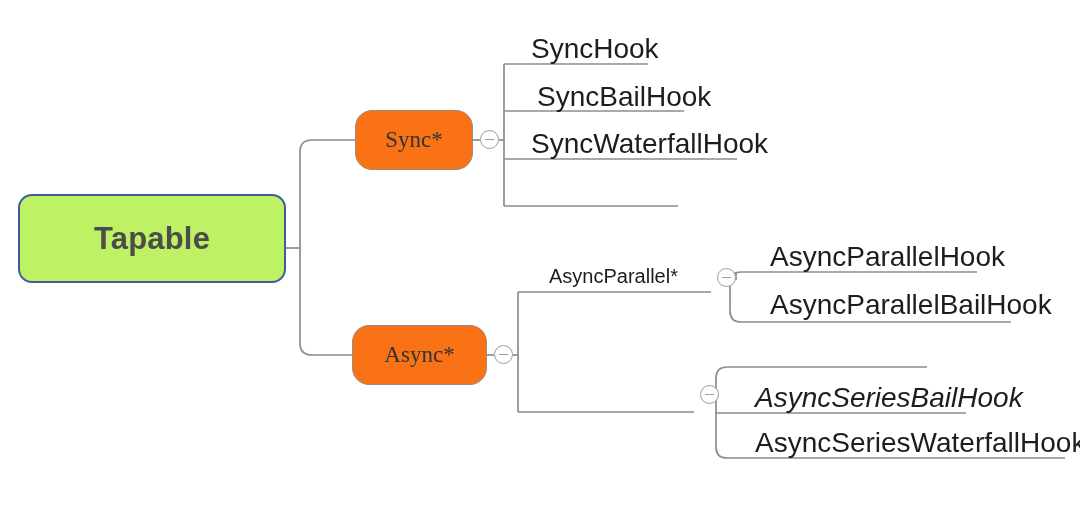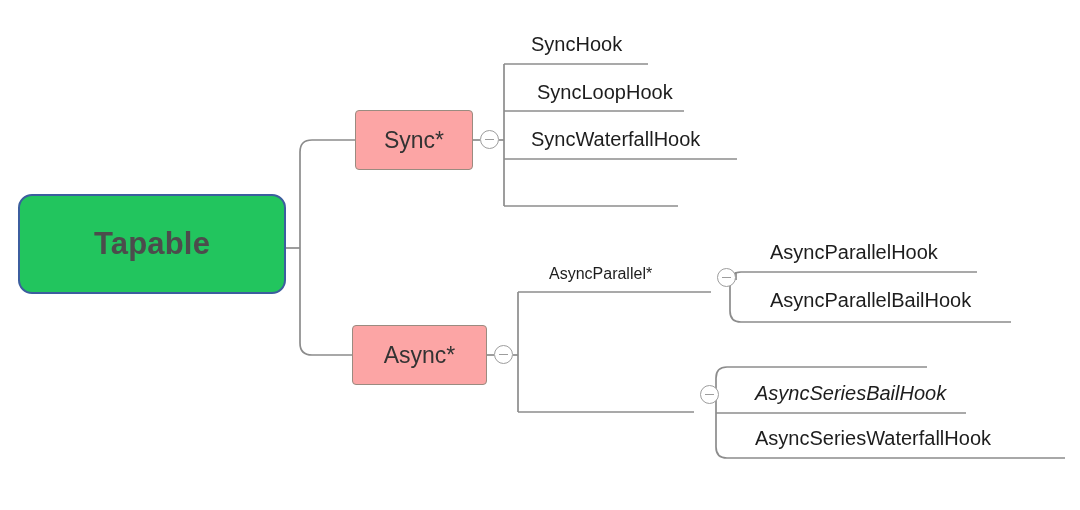--- a/index.html
+++ b/index.html
@@ -32,35 +32,36 @@
     position: absolute;
     box-sizing: border-box;
     display: flex;
     align-items: center;
     justify-content: center;
   }
   .node-root {
     left: 18px;
     top: 194px;
     width: 268px;
-    height: 100px;
-    background: #22c55e;
+    height: 89px;
+    background: #bef264;
     border: 2px solid #3c5e9e;
     border-radius: 14px;
   }
   .node-root .node-label {
     font-size: 31px;
     font-weight: bold;
     color: #4c4c4c;
     letter-spacing: 0.2px;
   }
   .node-branch {
-    background: #fca5a5;
+    background: #f97316;
     border: 1.6px solid #9a8b80;
-    border-radius: 4px;
+    border-radius: 17px;
+    font-family: Liberation Serif, serif;
   }
   .node-branch .node-label {
     font-size: 23px;
     color: #333333;
   }
   #node-sync {
     left: 355px;
     top: 110px;
     width: 118px;
     height: 60px;
@@ -68,31 +69,31 @@
   #node-async {
     left: 352px;
     top: 325px;
     width: 135px;
     height: 60px;
   }
 
   
   .subbranch {
     position: absolute;
-    font-size: 16px;
+    font-size: 20px;
     color: #1d1d1d;
     white-space: nowrap;
   }
   #sub-asyncparallel { left: 549px; top: 265px; }
   #sub-asyncseries   { left: 549px; top: 383px; }
 
   
   .leaf {
     position: absolute;
-    font-size: 20px;
+    font-size: 28px;
     color: #1d1d1d;
     white-space: nowrap;
   }
 
   
   .toggle {
     position: absolute;
     width: 19px;
     height: 19px;
     border-radius: 50%;
@@ -165,21 +166,21 @@
   <div class="node node-branch" id="node-async">
     <span class="node-label">Async*</span>
   </div>
 
   <div class="toggle" id="toggle-sync"></div>
   <div class="toggle" id="toggle-async"></div>
   <div class="toggle" id="toggle-asyncparallel"></div>
   <div class="toggle" id="toggle-asyncseries"></div>
 
   <div class="leaf" style="left:531px; top:33px;">SyncHook</div>
-  <div class="leaf" style="left:537px; top:81px;">SyncLoopHook</div>
+  <div class="leaf" style="left:537px; top:81px;">SyncBailHook</div>
   <div class="leaf" style="left:531px; top:128px;">SyncWaterfallHook</div>
 
   <div class="subbranch" id="sub-asyncparallel">AsyncParallel*</div>
 
   <div class="leaf" style="left:770px; top:289px;">AsyncParallelBailHook</div>
   <div class="leaf" style="left:770px; top:241px;">AsyncParallelHook</div>
 
   <div class="leaf" style="left:755px; top:382px;font-style:italic;">AsyncSeriesBailHook</div>
   <div class="leaf" style="left:755px; top:427px;">AsyncSeriesWaterfallHook</div>
 

